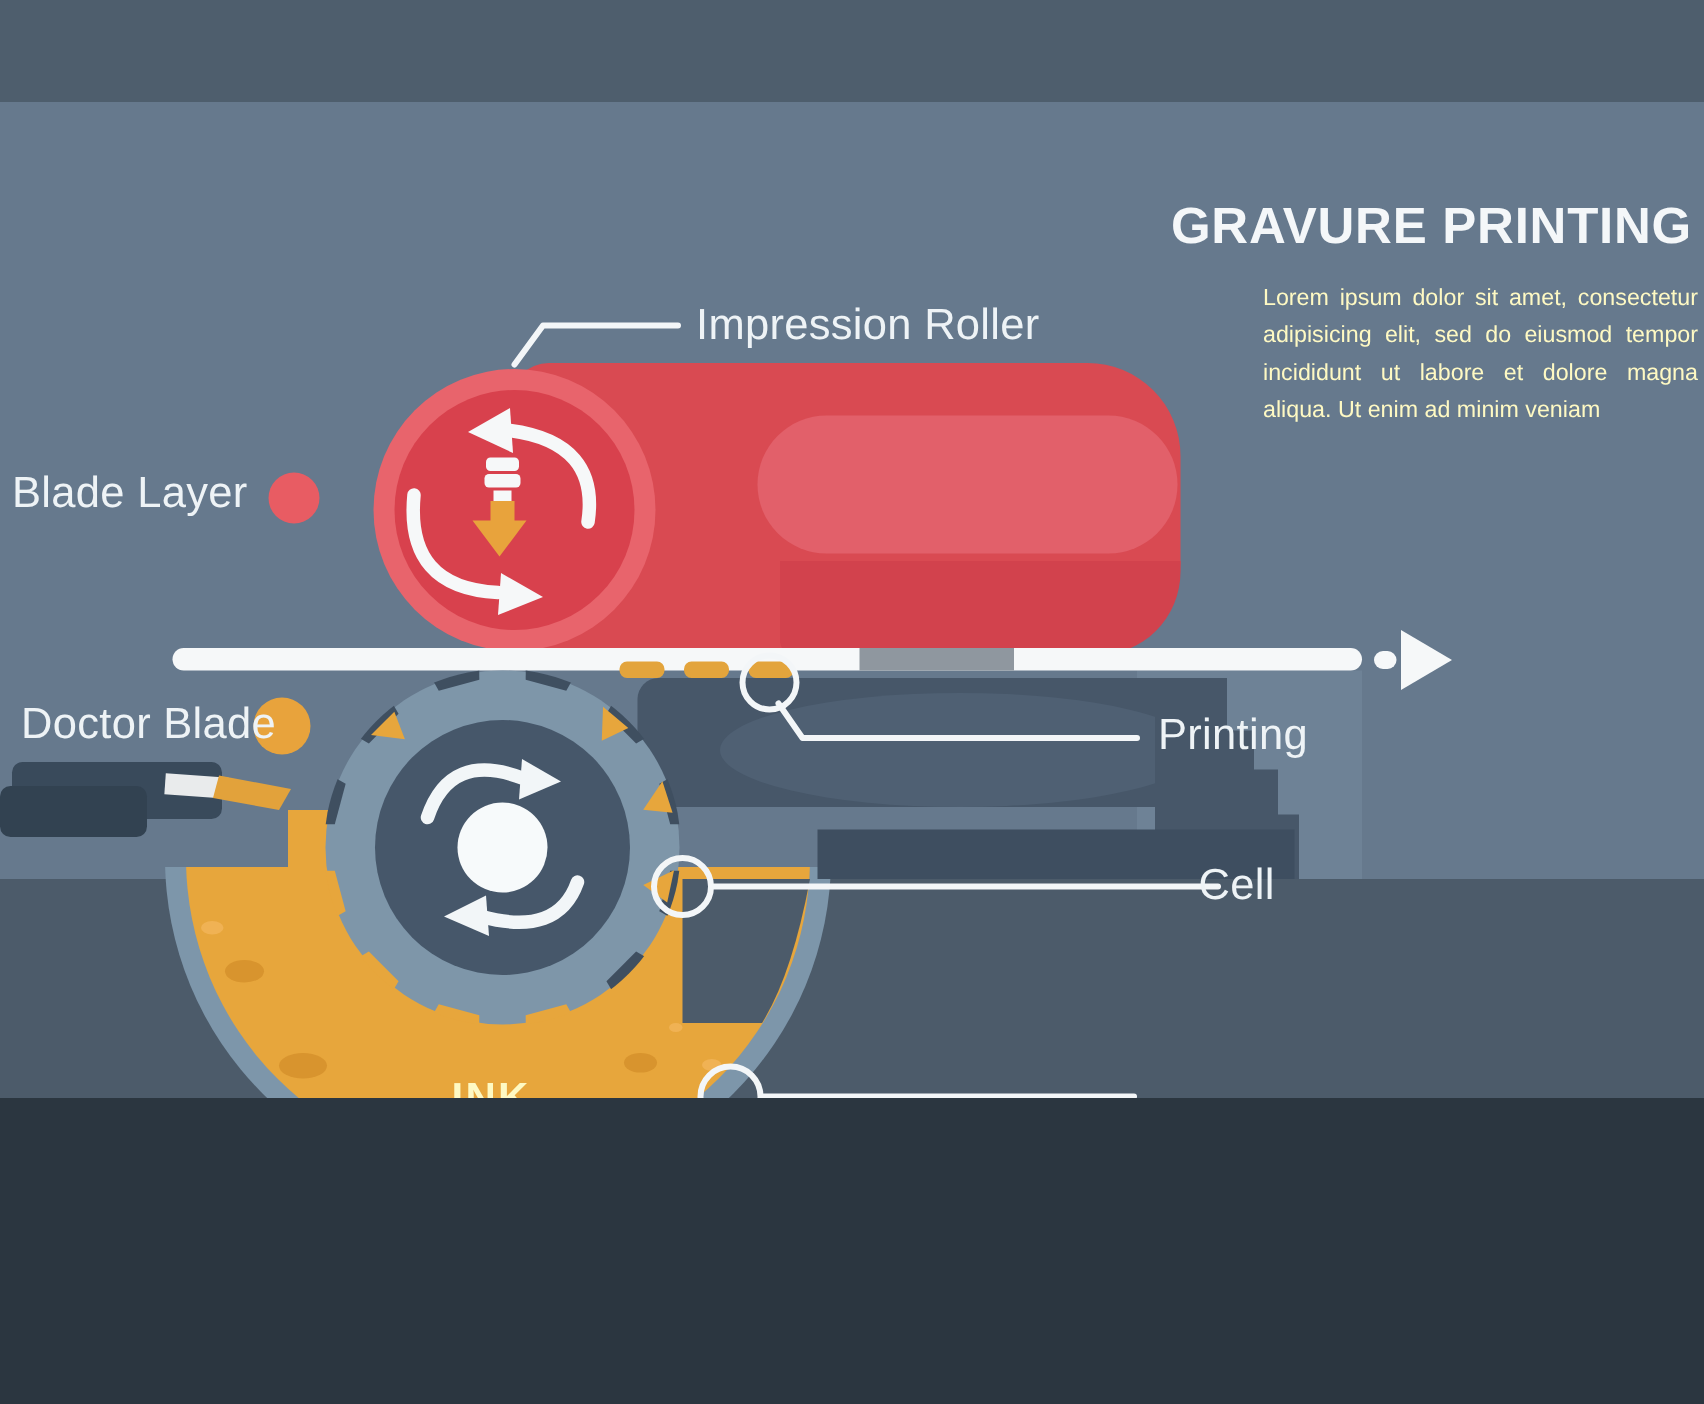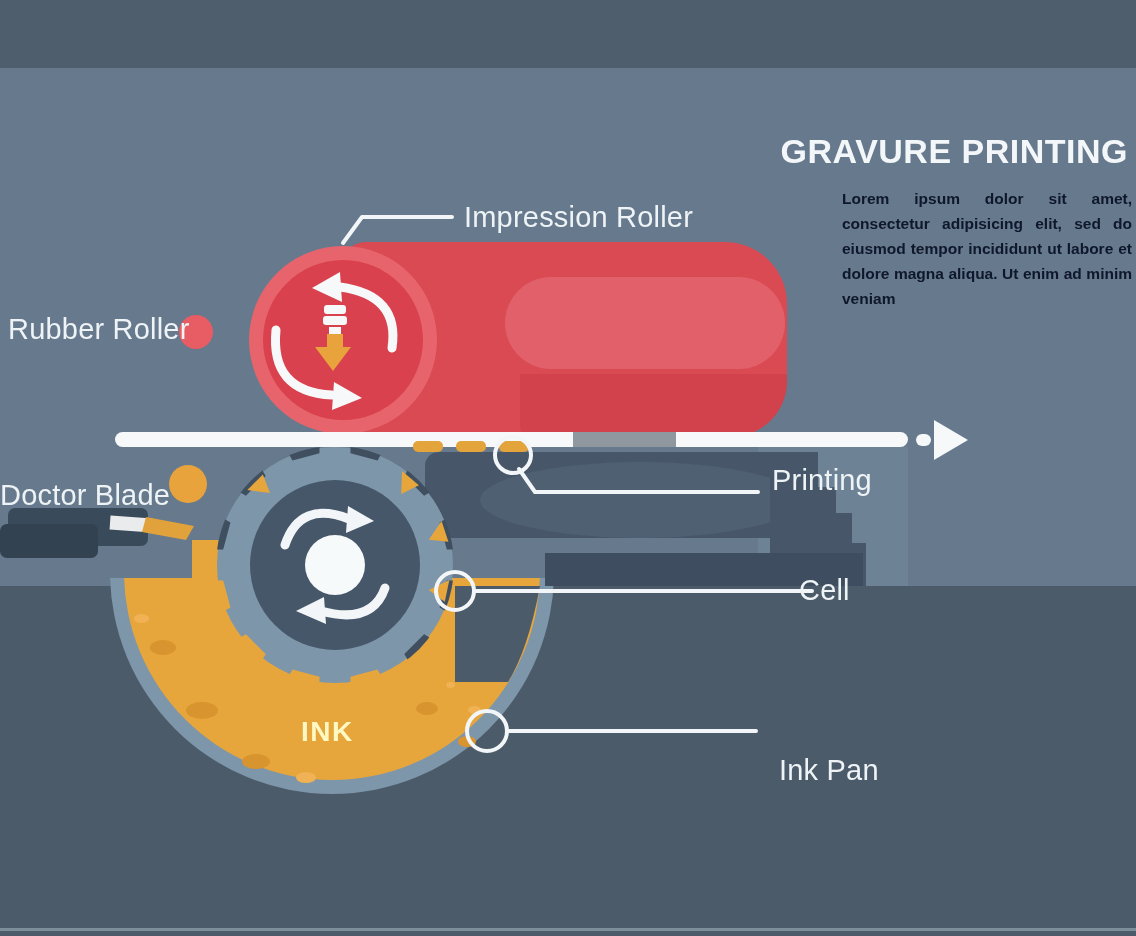--- a/index.html
+++ b/index.html
@@ -1,32 +1,32 @@
 <!DOCTYPE html>
 <html><head>
 <meta charset="utf-8">
 <style>
   html,body{margin:0;padding:0;background:#2b3640;}
   #stage{
-    position:relative;width:1136px;height:936px;overflow:hidden;
+    position:relative;width:1136px;height:732px;overflow:hidden;
     background:#66798d;font-family:"Liberation Sans",sans-serif;
   }
   .abs{position:absolute;}
   .circle{border-radius:50%;}
   .lbl{
     position:absolute;color:#eef3f6;font-size:29px;font-weight:400;
     white-space:nowrap;letter-spacing:.2px;
   }
   #title{
     position:absolute;top:132px;right:8px;color:#f4f7f9;
     font-size:34px;font-weight:800;letter-spacing:.5px;white-space:nowrap;
   }
   #para{
-    position:absolute;top:186px;right:4px;width:290px;color:#0f172a;
-    font-size:15.5px;line-height:25px;text-align:justify;font-weight:700;
+    position:absolute;top:186px;right:4px;width:290px;color:#fef9c3;
+    font-size:15.5px;line-height:25px;text-align:justify;font-weight:400;
   }
   #ink-label{
     position:absolute;left:301px;top:716px;color:#fef9c3;
     font-size:28px;font-weight:800;letter-spacing:1.5px;
   }
   svg{position:absolute;left:0;top:0;}
 </style>
 </head>
 <body>
 
@@ -151,20 +151,20 @@
       <circle cx="513" cy="455" r="18"></circle>
       <circle cx="455" cy="591" r="19"></circle>
       <circle cx="487" cy="731" r="20"></circle>
     </g>
   </svg>
 
   <div id="title">GRAVURE PRINTING</div>
   <div id="para">Lorem ipsum dolor sit amet, consectetur adipisicing elit, sed do eiusmod tempor incididunt ut labore et dolore magna aliqua. Ut enim ad minim veniam</div>
 
   <div class="lbl" style="left:464px;top:201px;">Impression Roller</div>
-  <div class="lbl" style="left:8px;top:313px;">Rubber Roller</div>
-  <div class="lbl" style="left:0;top:467px;margin-top:12px;">Doctor Blade</div>
-  <div class="lbl" style="left:772px;top:464px;">Printing</div>
+  <div class="lbl" style="left:8px;top:313px;">Blade Layer</div>
+  <div class="lbl" style="left:14px;top:467px;">Doctor Blade</div>
+  <div class="lbl" style="left:772px;top:474px;">Printing</div>
   <div class="lbl" style="left:799px;top:574px;">Cell</div>
   <div class="lbl" style="left:779px;top:714px;margin-top:40px;">Ink Pan</div>
   <div id="ink-label">INK</div>
 
 </div>
 
 </body></html>

